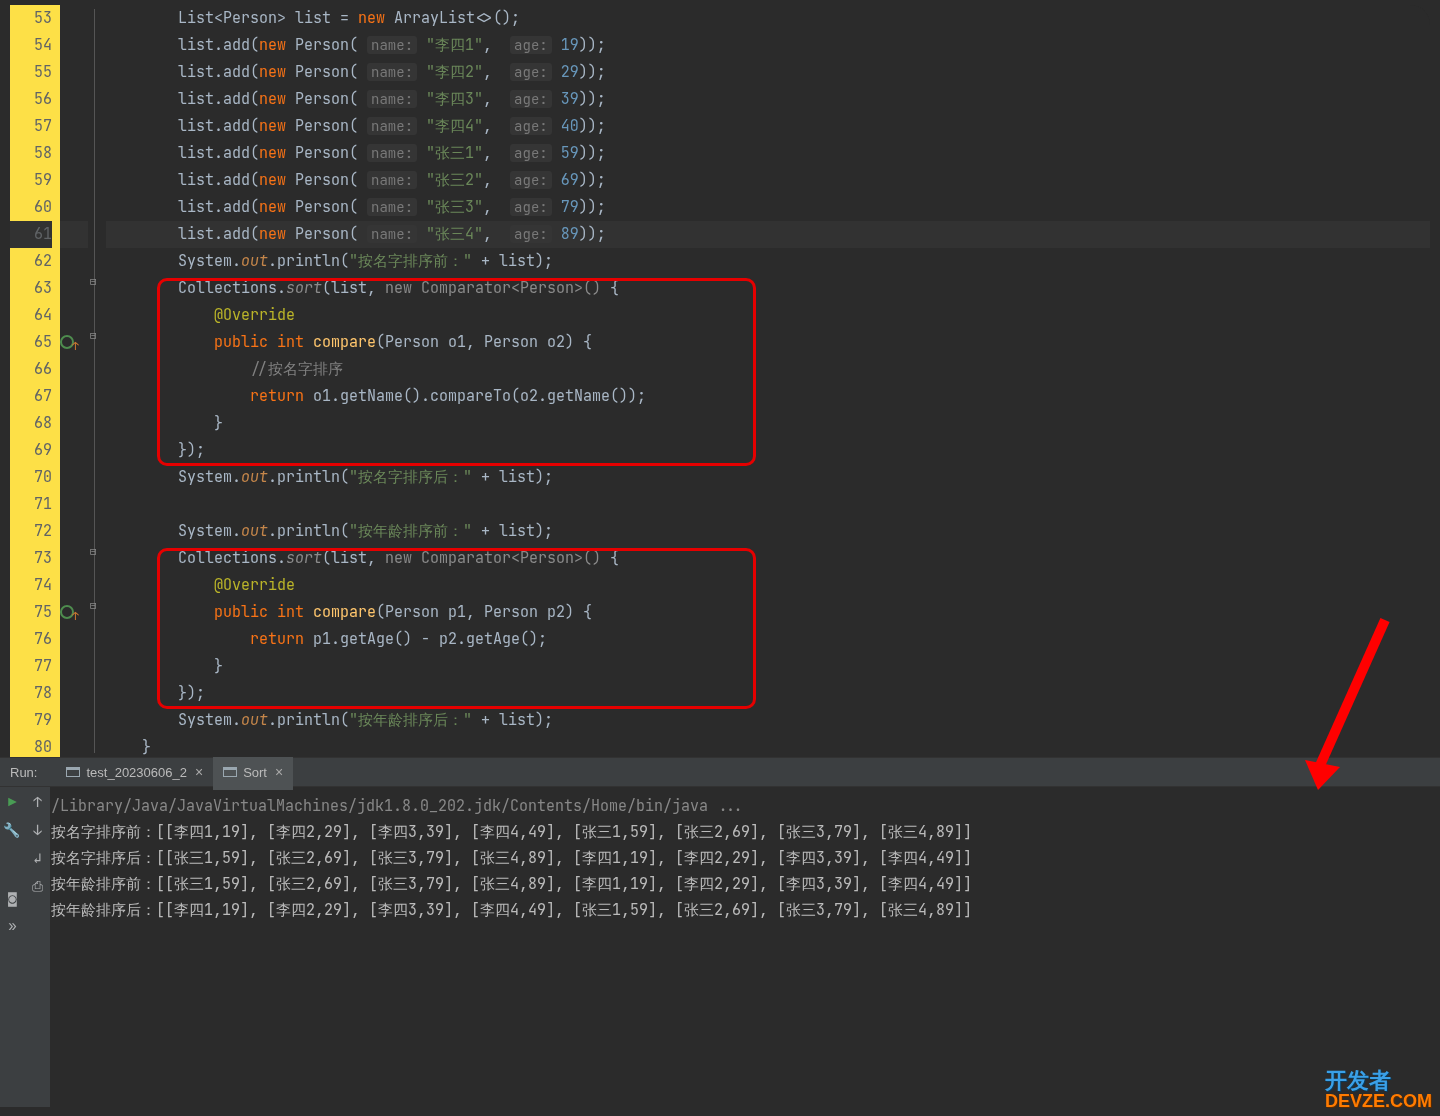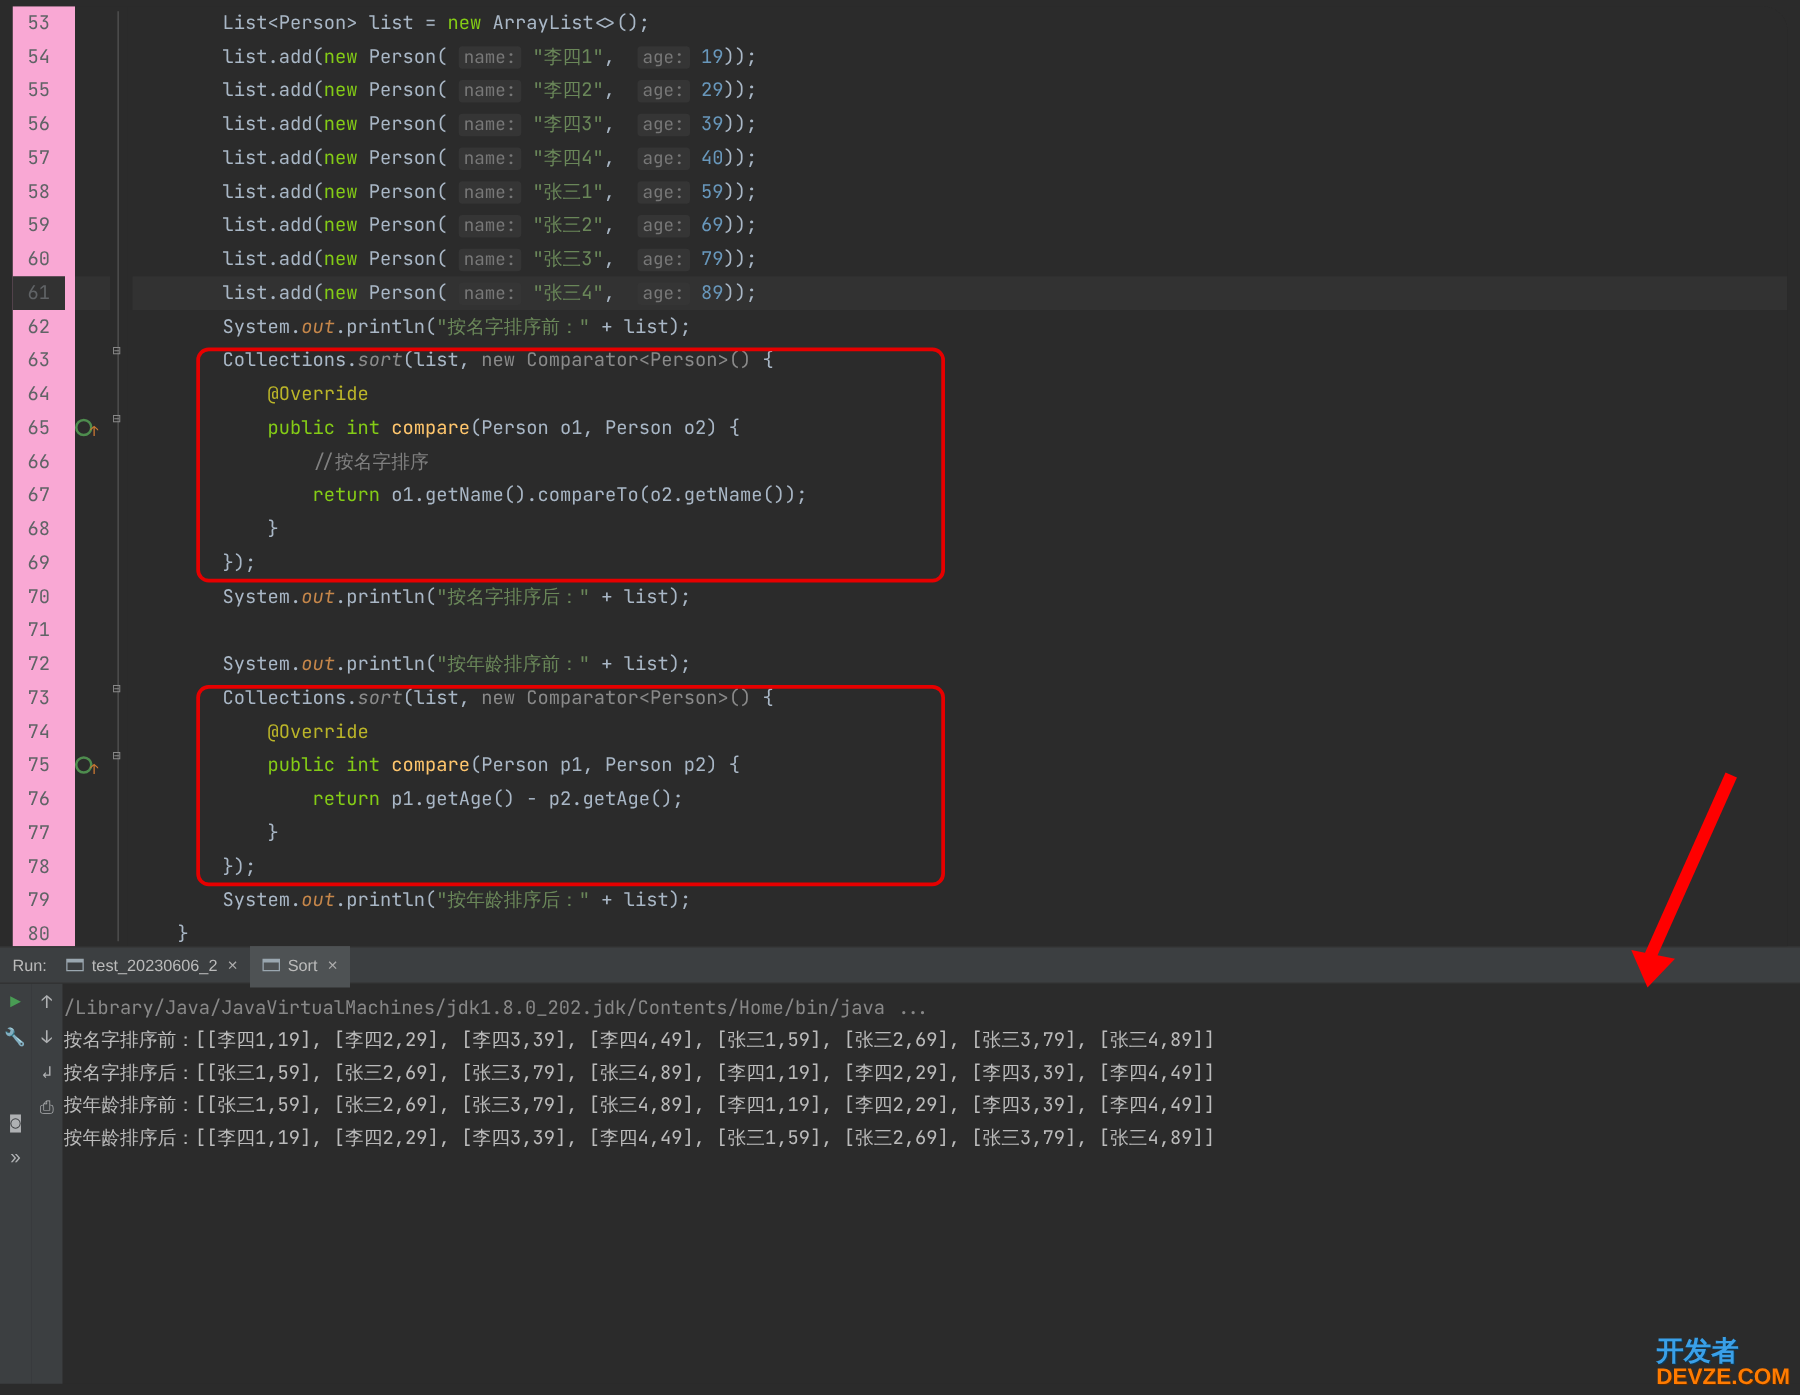--- a/index.html
+++ b/index.html
@@ -1,41 +1,41 @@
 <!DOCTYPE html>
 <html><head>
 <meta charset="utf-8">
 <style>
 * { margin:0; padding:0; box-sizing:border-box; }
 body { background:#2b2b2b; font-family:'JetBrains Mono','Consolas',monospace; font-size:15px; color:#a9b7c6; width:1440px; height:1116px; overflow:hidden; position:relative; }
 .editor { display:flex; height:752px; background:#2b2b2b; border-radius:0 20px 0 0; overflow:hidden; margin:5px 10px 0 10px; }
-.gutter { width:50px; background:#f9a8d4; text-align:center; padding-right:8px; color:#606366; user-select:none; }
+.gutter { width:50px; background:#fde047; text-align:right; padding-right:8px; color:#606366; user-select:none; }
 .markers { width:28px; background:#2b2b2b; position:relative; }
 .fold { width:14px; background:#2b2b2b; position:relative; }
 .code { flex:1; background:#2b2b2b; padding-left:4px; position:relative; }
 .line { height:27px; line-height:27px; white-space:pre; }
 .code .line.hl { background:#323232; }
 .gutter .line.hl,.markers .line.hl,.fold .line.hl { background:#323232; }
-.kw { color:#84cc16; }
+.kw { color:#f97316; }
 .str { color:#6a8759; }
 .num { color:#6897bb; }
 .static { color:#c5864a; font-style:italic; }
 .hint { color:#787878; background:#353535; padding:0 4px; border-radius:3px; font-size:14px; }
 .anno { color:#bbb529; }
 .comm { color:#808080; }
 .sortf { color:#8a8a8a; font-style:italic; }
 .newc { color:#8a8a8a; }
 .ocircle { display:inline-block; width:14px; height:14px; border-radius:50%; border:2px solid #4e8c4e; position:relative; top:2px; }
 .ocircle::after { content:'↑'; color:#cc7832; font-size:11px; position:absolute; left:10px; top:-4px; font-weight:bold; }
 .foldline { position:absolute; left:6px; width:1px; background:#555; }
 .foldminus { position:absolute; left:2px; color:#888; font-size:11px; }
 .redbox { position:absolute; border:3px solid #e60000; border-radius:10px; pointer-events:none; }
 
 .runbar { height:30px; background:#3c3f41; display:flex; align-items:center; border-top:1px solid #323232; border-bottom:1px solid #323232; padding-left:10px; }
-.runbar .lbl { color:#bbbbbb; margin-right:6px; font-family:sans-serif; font-size:13px; }
+.runbar .lbl { color:#bbbbbb; margin-right:19px; font-family:sans-serif; font-size:13px; }
 .tab { display:flex; align-items:center; padding:0 10px; height:36px; color:#bbbbbb; font-family:sans-serif; font-size:13px; cursor:pointer; }
 .tab.active { background:#4e5254; }
 .tabicon { display:inline-block; width:14px; height:10px; border:1px solid #9aa7b0; border-top:3px solid #9aa7b0; margin-right:6px; }
 .tabclose { margin-left:8px; color:#aaa; font-size:14px; }
 
 .runpanel { display:flex; height:320px; background:#2b2b2b; }
 .runtools { width:25px; background:#3c3f41; display:flex; flex-direction:column; align-items:center; padding-top:6px; gap:10px; }
 .runtools2 { width:25px; background:#3c3f41; display:flex; flex-direction:column; align-items:center; padding-top:6px; gap:10px; }
 .rticon { width:18px; height:18px; display:flex; align-items:center; justify-content:center; color:#afb1b3; cursor:pointer; font-size:14px; }
 .play { color:#499c54; }

